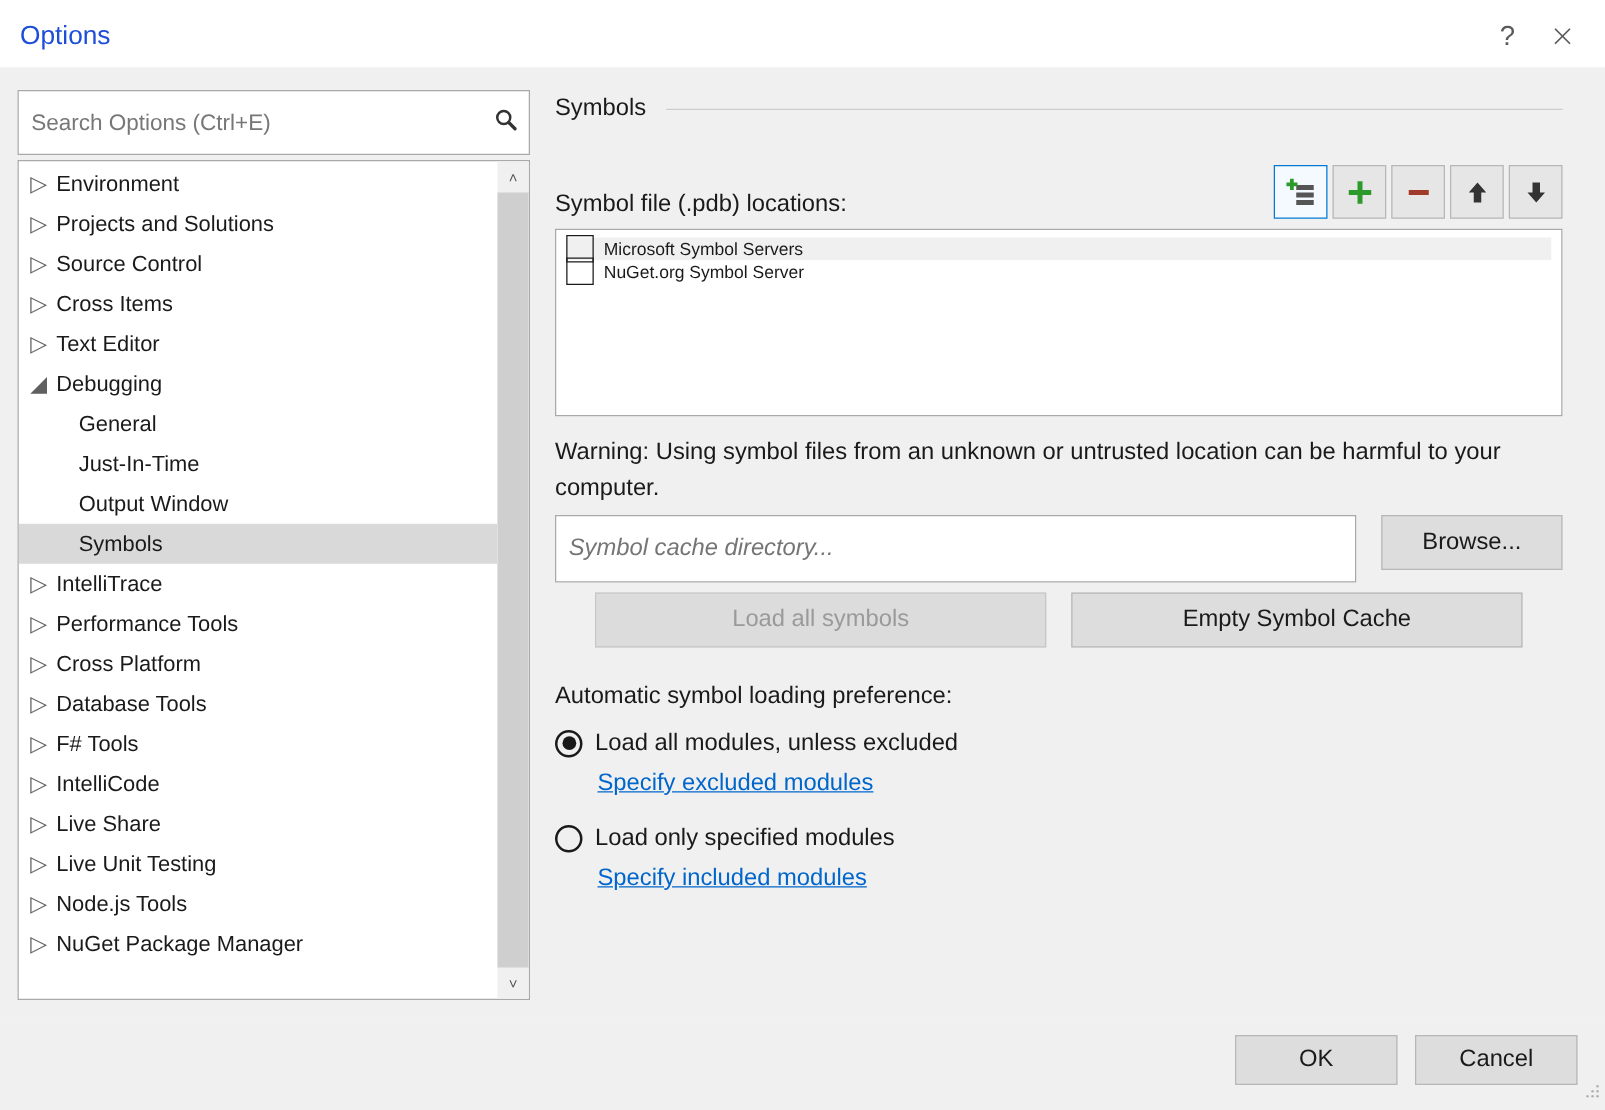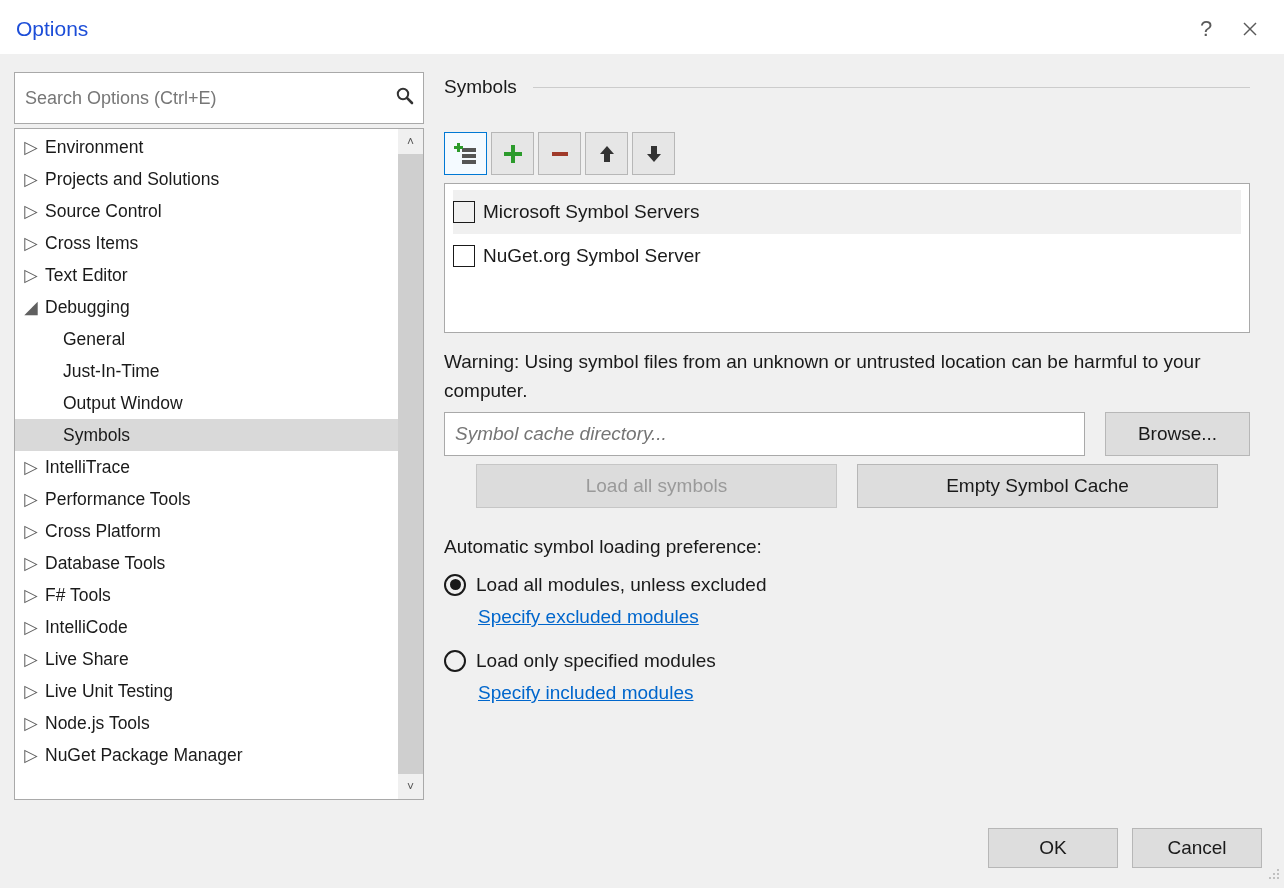--- a/index.html
+++ b/index.html
@@ -159,40 +159,40 @@
     margin-left: 0;
     border: 1px solid #a9a9a9;
     background: #fff;
     height: 150px;
     padding: 6px 8px;
   }
   .symitem {
     display: flex;
     align-items: center;
     gap: 8px;
-    height: 44px;
-    font-size: 19px;
+    height: 18px;
+    font-size: 14px;
   }
   .symitem .chk {
     width: 22px; height: 22px;
     border: 1.5px solid #1a1a1a;
     display: inline-block;
   }
   .symitem.sel { background: #f0f0f0; }
   .warning {
     margin-top: 14px;
     font-size: 19px;
     line-height: 1.55;
   }
   .cache-label { margin-top: 6px; font-size: 19px; }
   .cache-row {
     display: flex; gap: 20px; margin-top: 6px; align-items: stretch;
   }
   .cache-row input {
-    flex: 1; height: 44px; border: 1px solid #a9a9a9; padding: 0 10px;
+    flex: 1; height: 54px; border: 1px solid #a9a9a9; padding: 0 10px;
     font-size: 19px; font-style: italic; color: #777; background: #fff;
     outline: none;
   }
   .btn {
     background: #ddd; border: 1px solid #b7b7b7;
     display: flex; align-items: center; justify-content: center;
     font-size: 19px; color: #1a1a1a; padding: 0 20px;
     height: 44px;
   }
   .btn.wide { width: 361px; }
@@ -337,20 +337,21 @@
       </div>
     </div>
 
     <div class="right">
       <div class="section-header">
         <span class="label">Symbols</span>
         <div class="rule"></div>
       </div>
 
       <div class="symrow">
+        <div class="label">Symbol file (.pdb) locations:</div>
         <div class="toolbar">
           <div class="tbtn active">
             <svg width="24" height="24" viewBox="0 0 24 24">
               <rect x="8" y="6" width="14" height="4" fill="#555"></rect>
                 <rect x="8" y="12" width="14" height="4" fill="#555"></rect>
                 <rect x="8" y="18" width="14" height="4" fill="#555"></rect>
               <rect x="3" y="1" width="3" height="9" fill="#2c9b2c"></rect>
                 <rect x="0" y="4" width="9" height="3" fill="#2c9b2c"></rect>
             </svg>
           </div>

